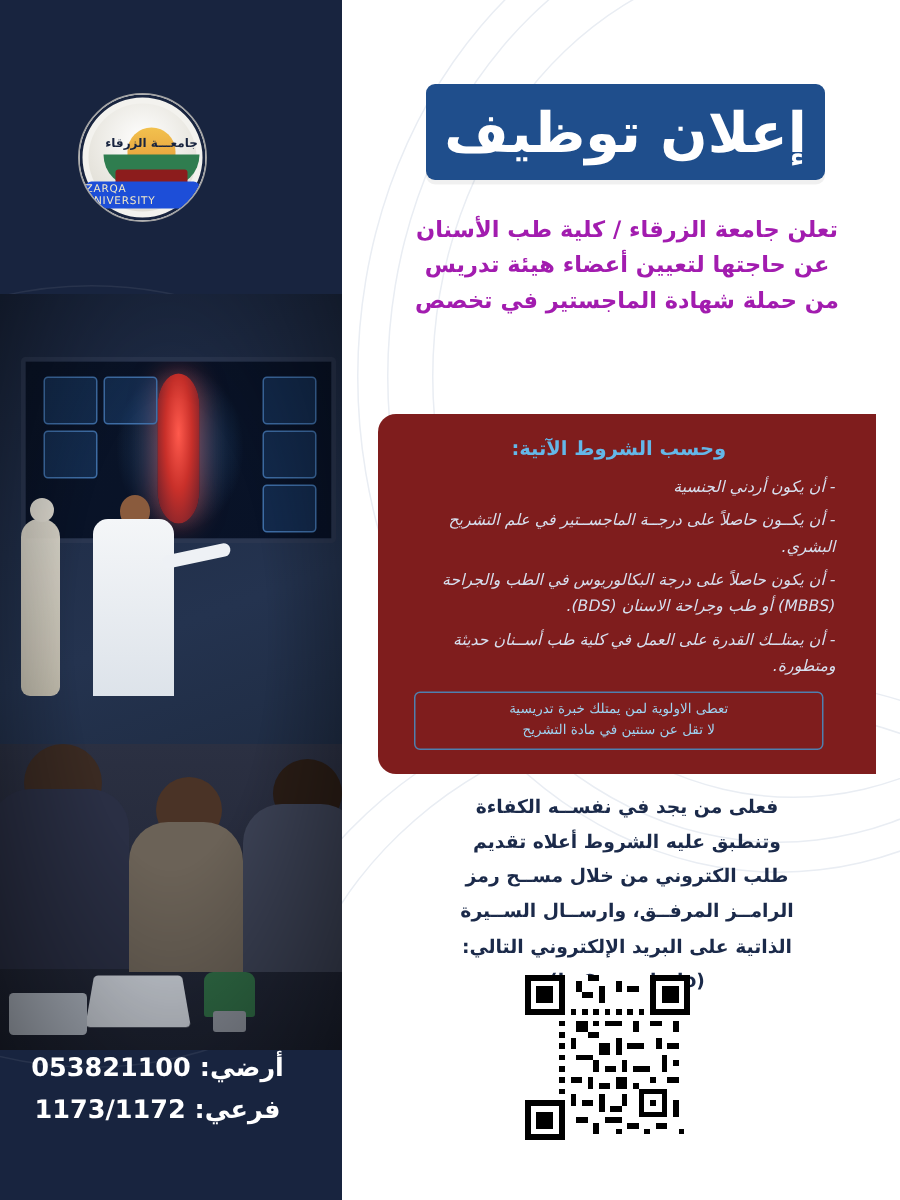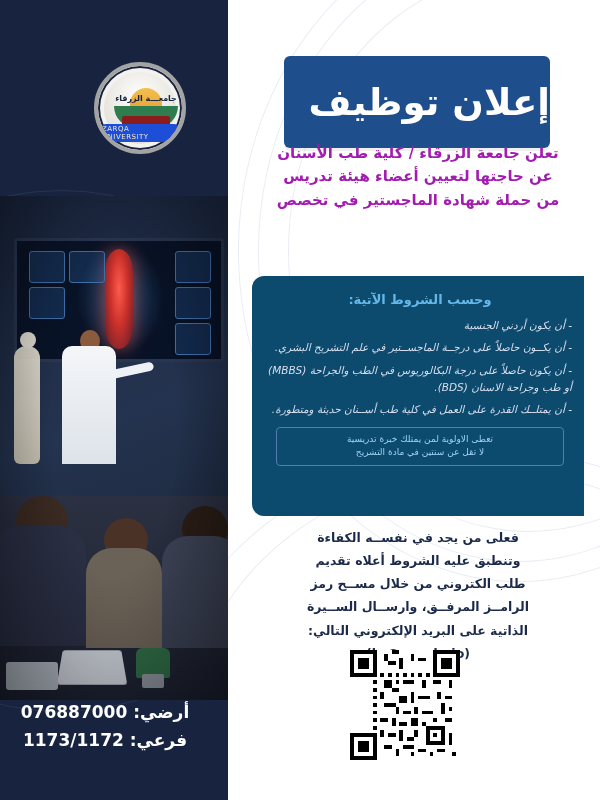--- a/index.html
+++ b/index.html
@@ -44,24 +44,23 @@
   .s4{width:600px;height:520px;left:-40px;top:470px;border-color:#edf0f5;}
   .s5{width:660px;height:560px;left:-70px;top:450px;border-color:#edf0f5;}
 
   
   .logo-wrap{
     position:absolute;left:52px;top:62px;width:124px;height:84px;
   }
   .logo-circle{
     position:absolute;left:0;top:0;width:84px;height:84px;border-radius:50%;
     background:#f3f2ee;
-    border:4px solid #a3a3a3;
+    border:1px solid #a3a3a3;
     box-shadow:0 0 0 2px #18243f inset;
     overflow:hidden;
-    margin-left:42px;
   }
   .logo-inner{
     position:absolute;left:6px;top:6px;width:72px;height:72px;border-radius:50%;
     background:radial-gradient(circle at 50% 35%, #ffffff 0%, #e8e6df 60%, #d9d6cc 100%);
   }
   .logo-green{
     position:absolute;left:10px;top:34px;width:64px;height:22px;
     background:#2f7d4f;border-radius:0 0 32px 32px;
   }
   .logo-sun{
@@ -171,44 +170,44 @@
     color:#ffffff;text-align:left;direction:rtl;
     padding:14px 18px 0 0;box-sizing:border-box;
   }
   .phone-line{
     font-size:17px;font-weight:bold;letter-spacing:.3px;margin:0 0 8px 0;
     text-align:center;
   }
 
   
   .title-banner{
-    position:absolute;left:284px;top:56px;width:266px;height:92px;
+    position:absolute;left:284px;top:56px;width:266px;height:64px;
     background:#1f4e8c;border-radius:6px;
-    display:flex;align-items:center;justify-content:flex-start;
+    display:flex;align-items:center;justify-content:center;
     box-shadow:0 3px 0 rgba(0,0,0,.06);
   }
   .title-banner span{
     color:#ffffff;font-size:37px;font-weight:bold;letter-spacing:.5px;
   }
 
   .intro{
     position:absolute;left:268px;top:142px;width:300px;
     text-align:center;color:#a21caf;font-size:15px;line-height:1.55;font-weight:bold;
   }
   .spec{
     position:absolute;left:268px;top:230px;width:300px;
     text-align:center;color:#1f4e8c;font-size:26px;font-weight:bold;
   }
 
   
   .cond-card{
     position:absolute;left:252px;top:276px;width:332px;height:240px;
-    background:#0c4a6e;border-radius:12px 0 0 12px;
+    background:#7f1d1d;border-radius:12px 0 0 12px;
     color:#dfe6f2;
-    padding:12px 12px 10px 16px;box-sizing:border-box;
+    padding:12px 27px 10px 16px;box-sizing:border-box;
   }
   .cond-title{
     color:#64b7e8;font-size:13px;font-weight:bold;text-align:center;margin:4px 0 10px 0;
   }
   .cond-list{margin:0;padding:0;list-style:none;}
   .cond-list li{
     font-size:10.5px;line-height:1.65;margin-bottom:5px;color:#d7dfee;text-align:right;font-style:italic;
   }
   .note-box{
     margin:8px 8px 0 8px;border:1px solid #4f7fae;border-radius:4px;
@@ -270,21 +269,21 @@
       <div class="ph-stud st2"></div>
       <div class="st3h"></div>
       <div class="ph-stud st3"></div>
       <div class="ph-lap"></div>
       <div class="ph-lap2"></div>
       <div class="ph-plant"></div>
       <div class="ph-vig"></div>
     </div>
 
     <div class="phones">
-      <div class="phone-line">أرضي: 076887000</div>
+      <div class="phone-line">أرضي: 053821100</div>
       <div class="phone-line">فرعي: 1173/1172</div>
     </div>
   </div>
 
   <div class="logo-wrap">
     <div class="logo-circle">
       <div class="logo-inner">
         <div class="logo-sun"></div>
         <div class="logo-green"></div>
         <div class="logo-book"></div>

